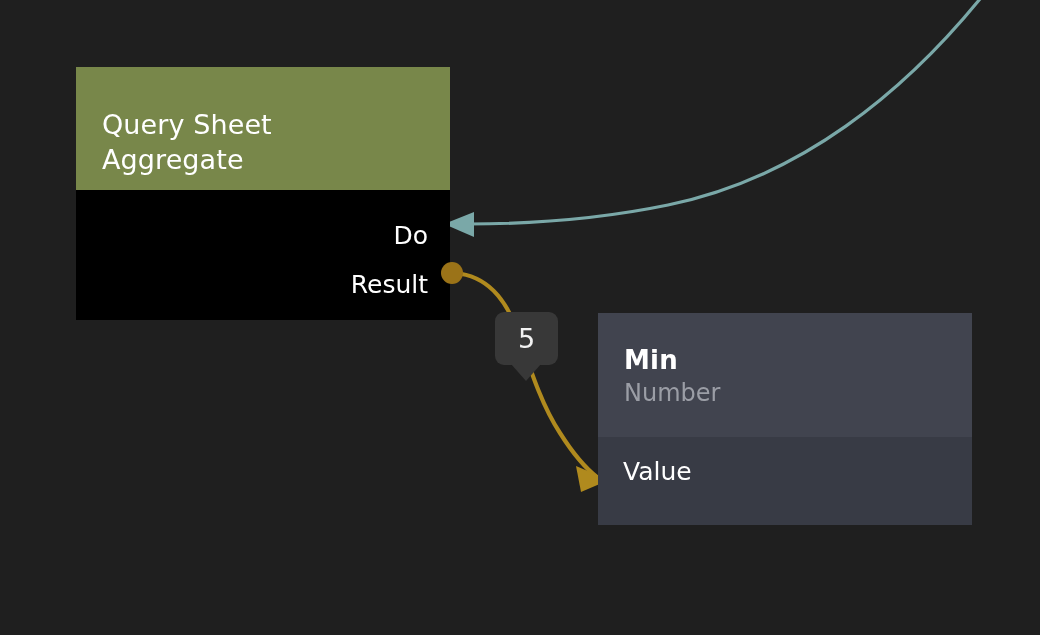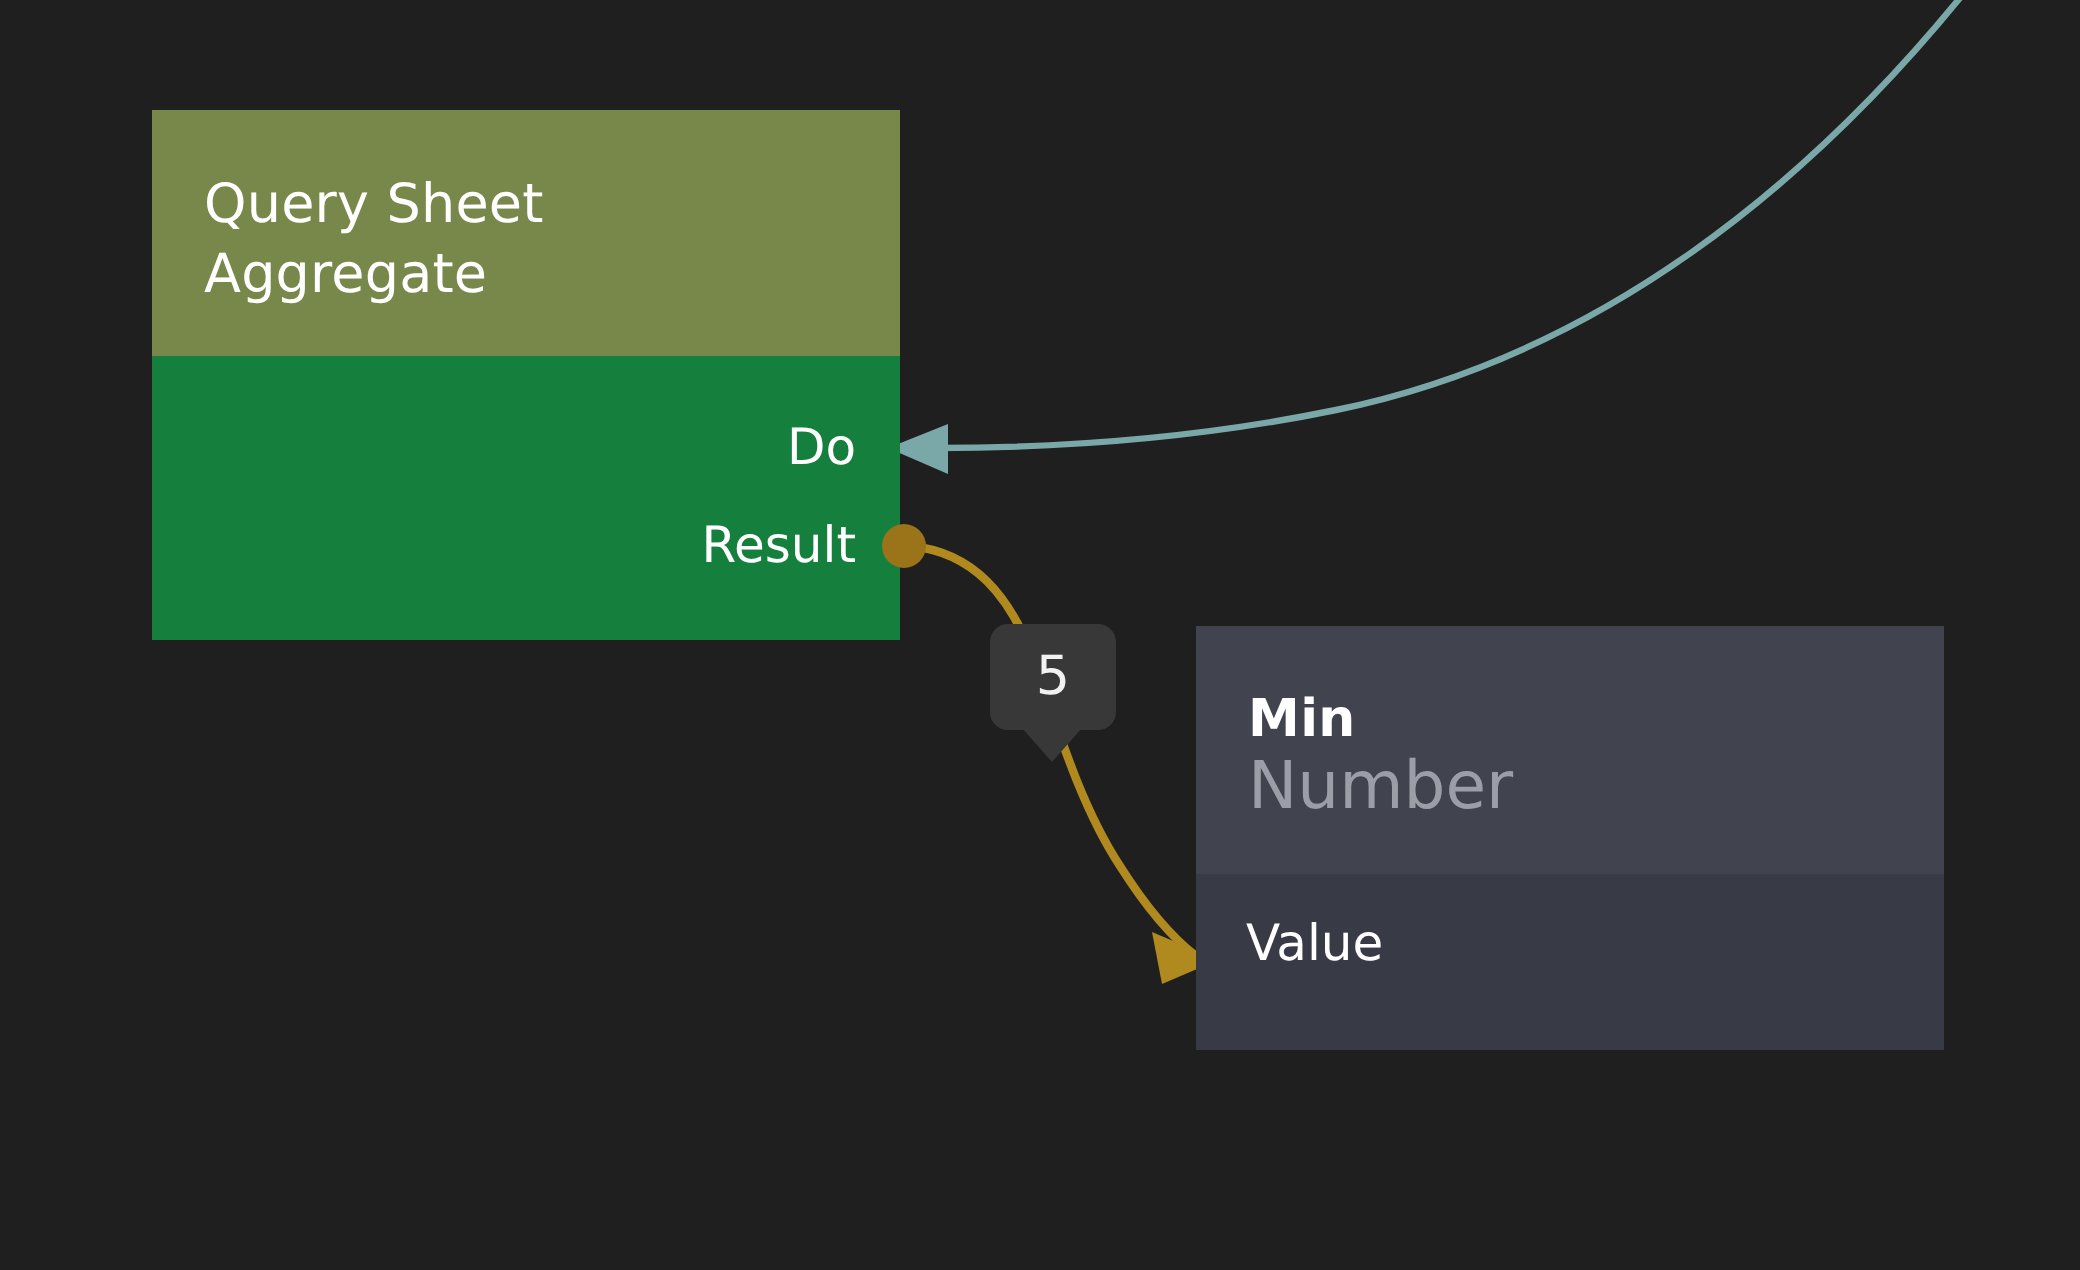--- a/index.html
+++ b/index.html
@@ -41,34 +41,35 @@
   
   .node-green {
     left: 76px;
     top: 55px;
     width: 374px;
     height: 265px;
   }
   .node-green .node-header {
     height: 123px;
     background: #78874a;
-    padding: 30px 0 0 26px;
+    padding: 40px 0 0 26px;
     box-sizing: border-box;
+    margin-top: 12px;
   }
   .node-green .node-title {
     color: #ffffff;
     font-size: 27px;
     line-height: 35px;
     font-weight: 400;
     white-space: pre-line;
     letter-spacing: 0.1px;
   }
   .node-green .node-body {
     height: 142px;
-    background: #15803d;
+    background: #000000;
     position: relative;
   }
 
   .port-row-out {
     position: absolute;
     right: 22px;
     text-align: right;
     color: #ffffff;
     font-size: 25px;
     line-height: 25px;
@@ -93,21 +94,21 @@
   }
   .node-gray .node-name {
     color: #ffffff;
     font-size: 26px;
     line-height: 32px;
     font-weight: 700;
     letter-spacing: 0.2px;
   }
   .node-gray .node-subtitle {
     color: #9b9ea6;
-    font-size: 33px;
+    font-size: 24px;
     line-height: 34px;
     font-weight: 400;
   }
   .node-gray .node-body {
     height: 88px;
     background: #383b45;
     position: relative;
     padding-left: 48px;
   }
   .port-row-in {

